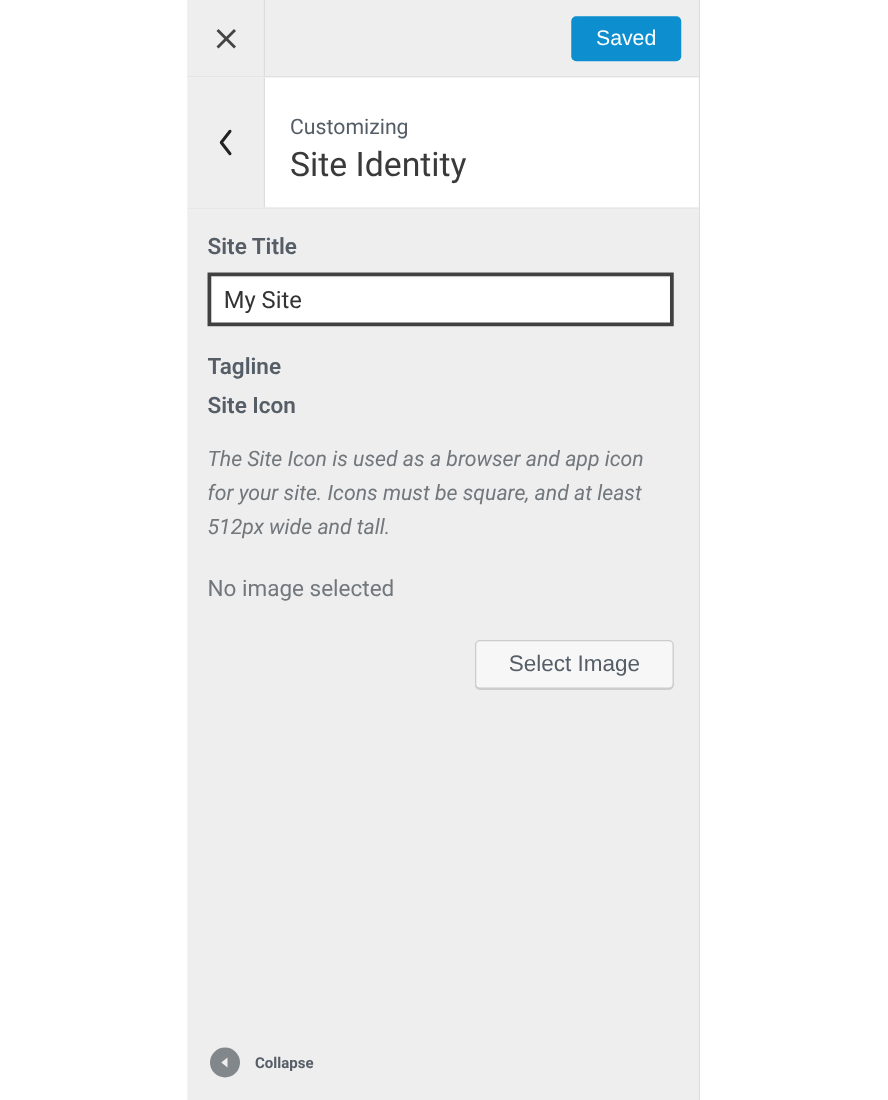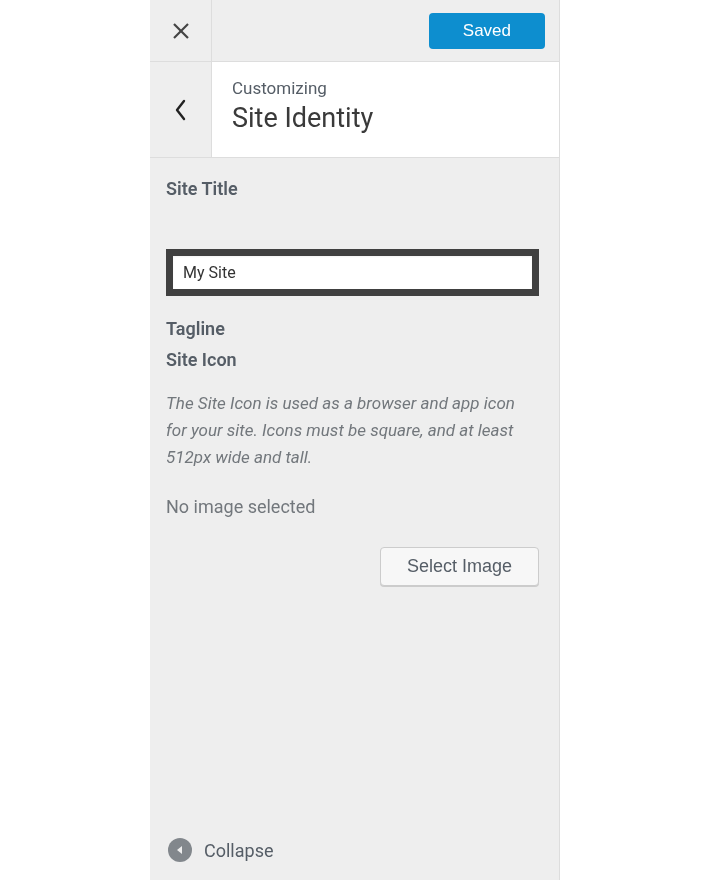--- a/index.html
+++ b/index.html
@@ -51,21 +51,21 @@
       display: flex;
       align-items: center;
       justify-content: flex-end;
       padding-right: 14px;
     }
     .saved-btn {
       background: #0d8ecf;
       color: #ffffff;
       border: none;
       border-radius: 4px;
-      padding: 8px 34px;
+      padding: 8px 20px;
       font-size: 17px;
       cursor: default;
     }
 
     
     .header {
       display: flex;
       align-items: stretch;
       background: #ffffff;
       border-bottom: 1px solid #ddd;
@@ -82,21 +82,21 @@
     }
     .back-btn svg {
       width: 14px;
       height: 22px;
       stroke: #222;
       stroke-width: 2.4;
       fill: none;
     }
     .header-text {
       flex: 1;
-      padding: 16px 20px 18px 20px;
+      padding: 30px 20px 18px 20px;
     }
     .header-sup {
       font-size: 17px;
       color: #555d66;
       margin-bottom: 4px;
     }
     .header-title {
       font-size: 27px;
       color: #3a3a3a;
       font-weight: 400;
@@ -111,28 +111,27 @@
     }
     .field-label {
       font-size: 18px;
       font-weight: 600;
       color: #555d66;
       margin-bottom: 10px;
     }
     .text-input {
       width: 100%;
       padding: 7px 10px;
-      font-size: 16px;
+      font-size: 19px;
       color: #333;
       background: #ffffff;
-      border: 7px solid #404040;
+      border: 3px solid #404040;
       box-shadow: inset 0 1px 2px rgba(0,0,0,0.05);
       margin-bottom: 22px;
       font-family: inherit;
-      margin-top: 40px;
     }
     .desc {
       font-size: 17px;
       font-style: italic;
       color: #72777c;
       line-height: 1.6;
       margin-top: 20px;
       margin-bottom: 24px;
     }
     .no-image {
@@ -172,22 +171,23 @@
       display: flex;
       align-items: center;
       justify-content: center;
     }
     .collapse-circle svg {
       width: 10px;
       height: 10px;
       fill: #eeeeee;
     }
     .collapse-label {
-      font-size: 18px;
-      color: #555d66;
+      font-size: 12px;
+      color: #555d66;
+      font-weight: bold;
     }
   </style>
 </head>
 <body>
 
 <div class="panel">
 
   <div class="topbar">
     <div class="close-btn">
       <svg viewBox="0 0 20 20" fill="none">

